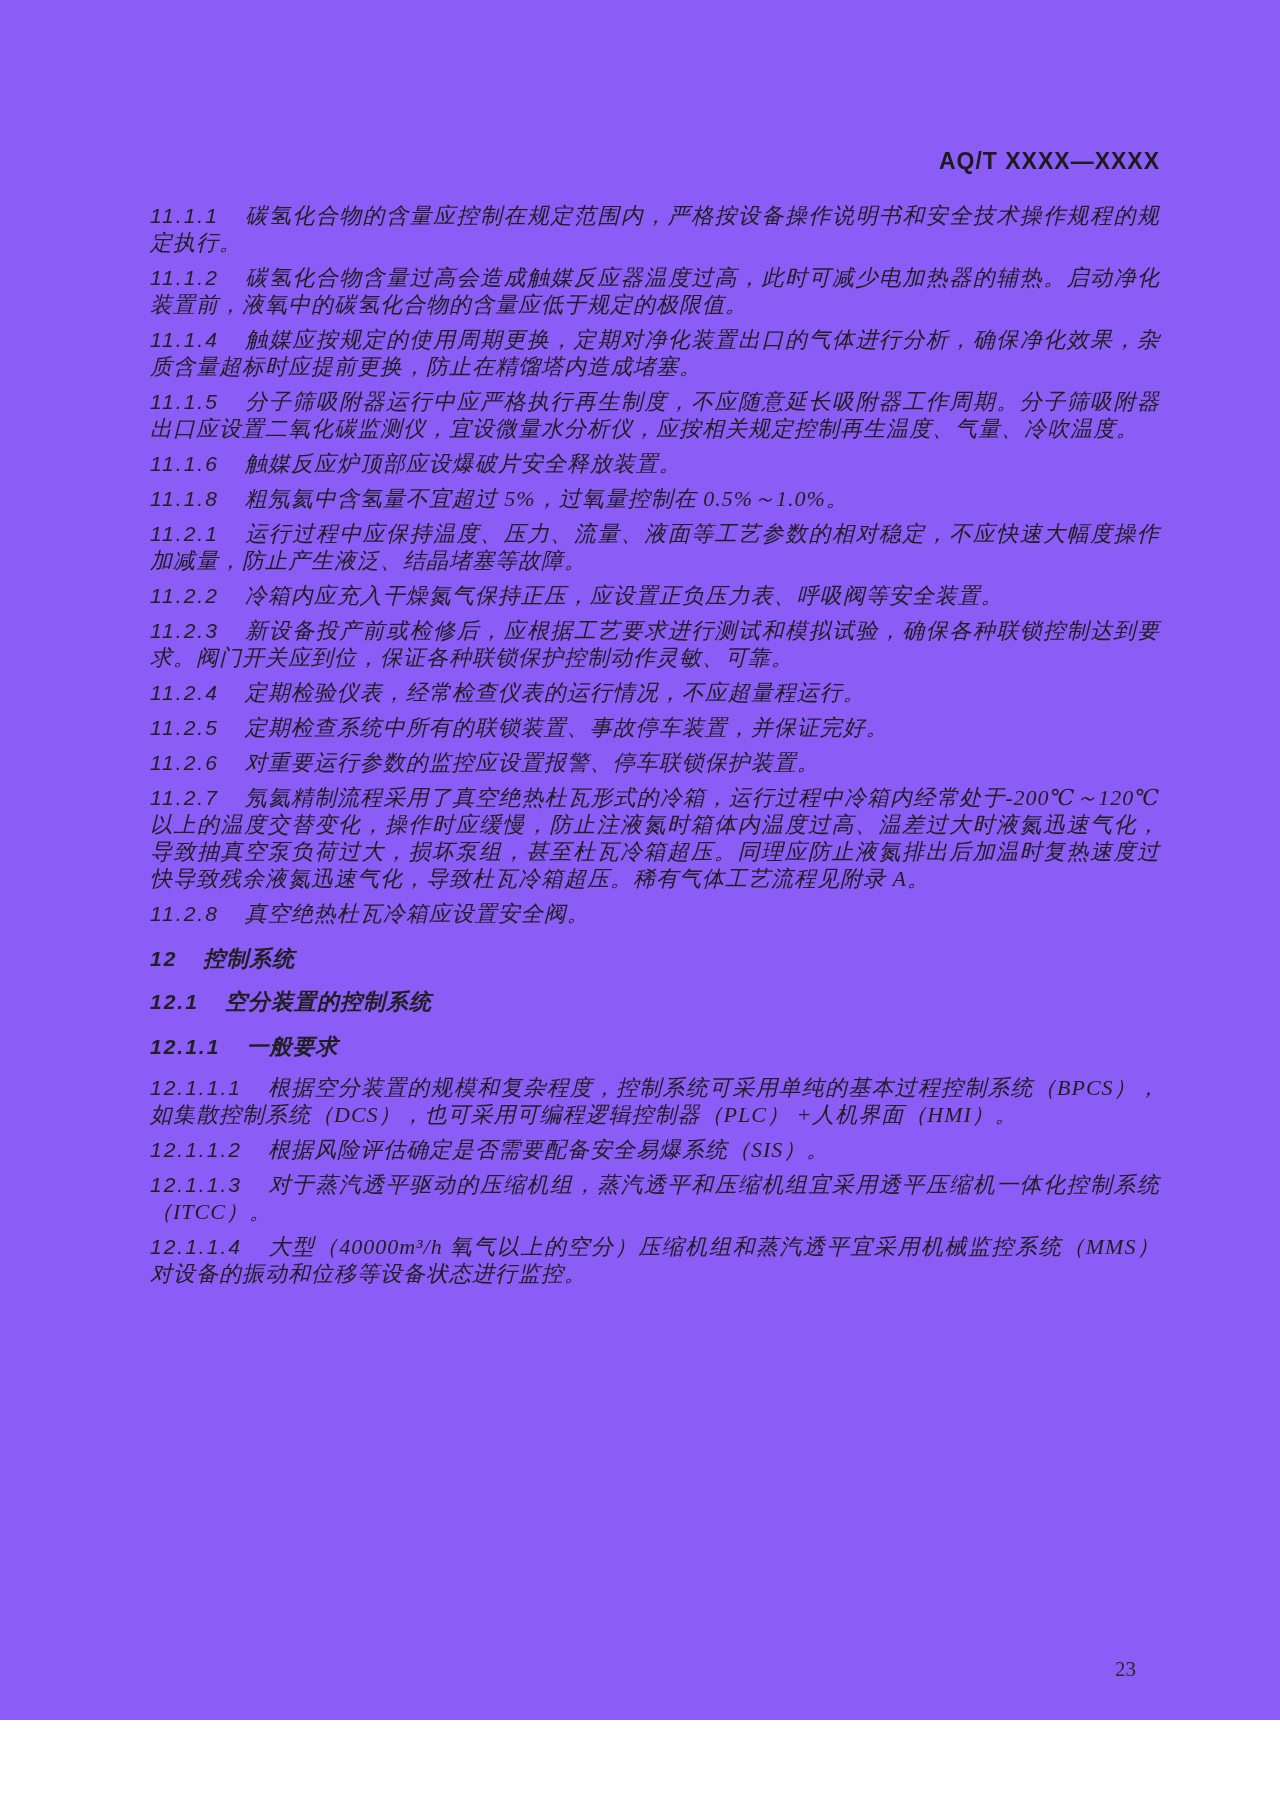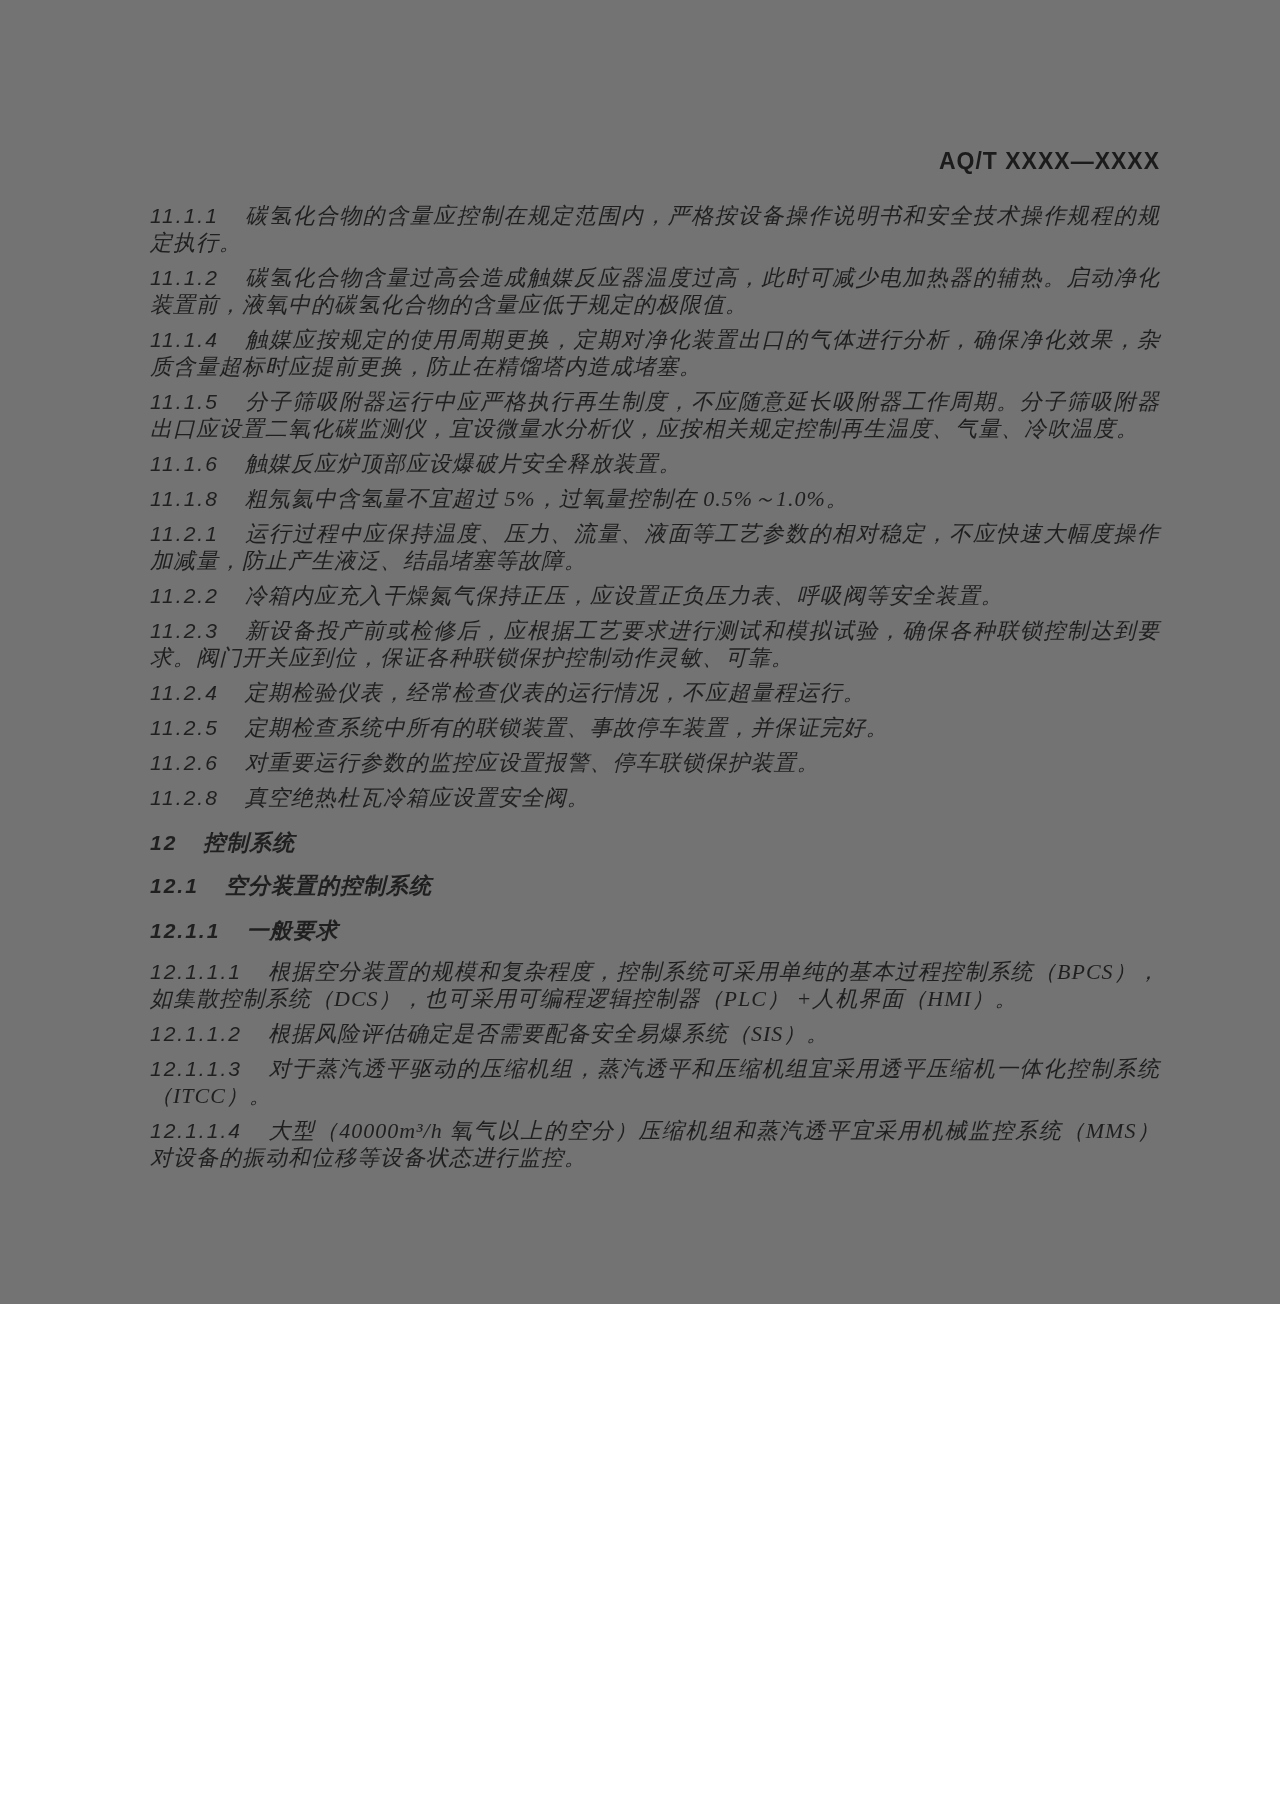--- a/index.html
+++ b/index.html
@@ -3,22 +3,22 @@
 <meta charset="utf-8">
 <style>
   html, body {
     margin: 0;
     padding: 0;
     background: #ffffff;
   }
   .page {
     position: relative;
     width: 1280px;
-    height: 1304px;
-    background: #737373;
+    height: 1720px;
+    background: #8b5cf6;
     overflow: hidden;
     font-family: "Liberation Serif", "DejaVu Serif", serif;
     color: #222222;
   }
   .doc-header {
     position: absolute;
     top: 148px;
     left: 150px;
     right: 120px;
     text-align: right;
@@ -99,20 +99,21 @@
       <p class="clause"><span class="num">11.1.4</span><span class="txt">触媒应按规定的使用周期更换，定期对净化装置出口的气体进行分析，确保净化效果，杂质含量超标时应提前更换，防止在精馏塔内造成堵塞。</span></p>
       <p class="clause"><span class="num">11.1.5</span><span class="txt">分子筛吸附器运行中应严格执行再生制度，不应随意延长吸附器工作周期。分子筛吸附器出口应设置二氧化碳监测仪，宜设微量水分析仪，应按相关规定控制再生温度、气量、冷吹温度。</span></p>
       <p class="clause"><span class="num">11.1.6</span><span class="txt">触媒反应炉顶部应设爆破片安全释放装置。</span></p>
       <p class="clause"><span class="num">11.1.8</span><span class="txt">粗氖氦中含氢量不宜超过 5%，过氧量控制在 0.5%～1.0%。</span></p>
       <p class="clause"><span class="num">11.2.1</span><span class="txt">运行过程中应保持温度、压力、流量、液面等工艺参数的相对稳定，不应快速大幅度操作加减量，防止产生液泛、结晶堵塞等故障。</span></p>
       <p class="clause"><span class="num">11.2.2</span><span class="txt">冷箱内应充入干燥氮气保持正压，应设置正负压力表、呼吸阀等安全装置。</span></p>
       <p class="clause"><span class="num">11.2.3</span><span class="txt">新设备投产前或检修后，应根据工艺要求进行测试和模拟试验，确保各种联锁控制达到要求。阀门开关应到位，保证各种联锁保护控制动作灵敏、可靠。</span></p>
       <p class="clause"><span class="num">11.2.4</span><span class="txt">定期检验仪表，经常检查仪表的运行情况，不应超量程运行。</span></p>
       <p class="clause"><span class="num">11.2.5</span><span class="txt">定期检查系统中所有的联锁装置、事故停车装置，并保证完好。</span></p>
       <p class="clause"><span class="num">11.2.6</span><span class="txt">对重要运行参数的监控应设置报警、停车联锁保护装置。</span></p>
+      <p class="clause"><span class="num">11.2.7</span><span class="txt">氖氦精制流程采用了真空绝热杜瓦形式的冷箱，运行过程中冷箱内经常处于-200℃～120℃以上的温度交替变化，操作时应缓慢，防止注液氮时箱体内温度过高、温差过大时液氮迅速气化，导致抽真空泵负荷过大，损坏泵组，甚至杜瓦冷箱超压。同理应防止液氮排出后加温时复热速度过快导致残余液氮迅速气化，导致杜瓦冷箱超压。稀有气体工艺流程见附录 A。</span></p>
       <p class="clause"><span class="num">11.2.8</span><span class="txt">真空绝热杜瓦冷箱应设置安全阀。</span></p>
       <p class="h1"><span class="num">12</span><span class="txt">控制系统</span></p>
       <p class="h2"><span class="num">12.1</span><span class="txt">空分装置的控制系统</span></p>
       <p class="h3"><span class="num">12.1.1</span><span class="txt">一般要求</span></p>
       <p class="clause"><span class="num">12.1.1.1</span><span class="txt">根据空分装置的规模和复杂程度，控制系统可采用单纯的基本过程控制系统（BPCS），如集散控制系统（DCS），也可采用可编程逻辑控制器（PLC） +人机界面（HMI）。</span></p>
       <p class="clause"><span class="num">12.1.1.2</span><span class="txt">根据风险评估确定是否需要配备安全易爆系统（SIS）。</span></p>
       <p class="clause"><span class="num">12.1.1.3</span><span class="txt">对于蒸汽透平驱动的压缩机组，蒸汽透平和压缩机组宜采用透平压缩机一体化控制系统（ITCC）。</span></p>
       <p class="clause"><span class="num">12.1.1.4</span><span class="txt">大型（40000m³/h 氧气以上的空分）压缩机组和蒸汽透平宜采用机械监控系统（MMS）对设备的振动和位移等设备状态进行监控。</span></p>
     </main>
 

